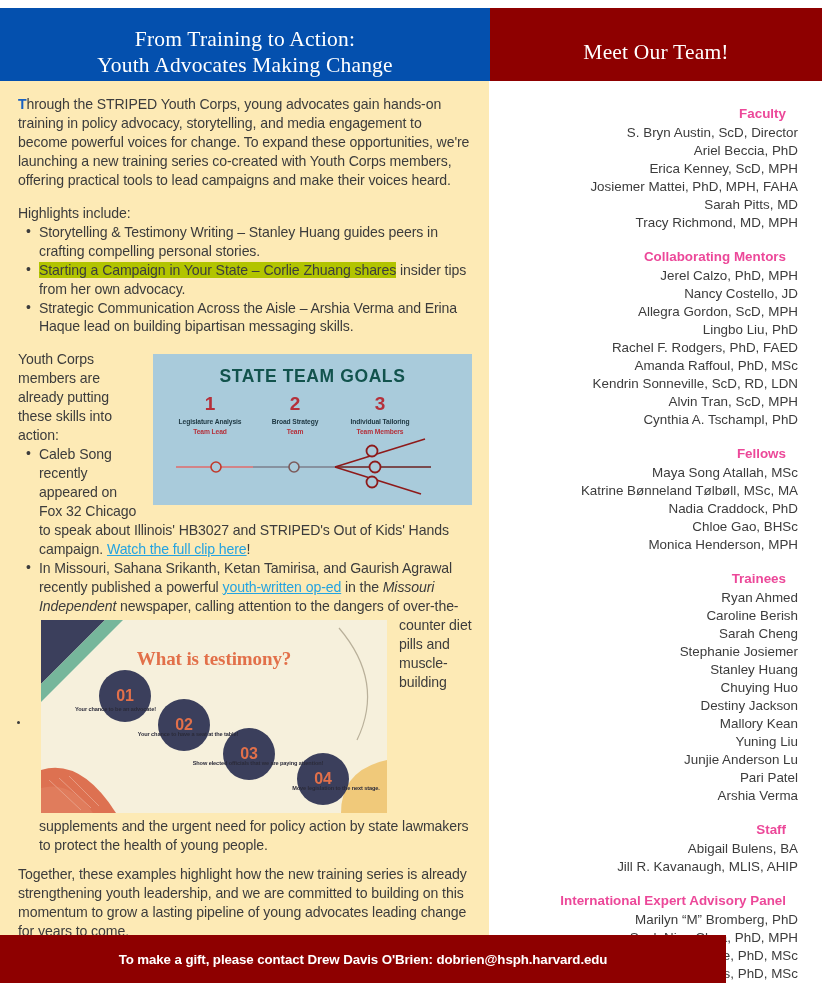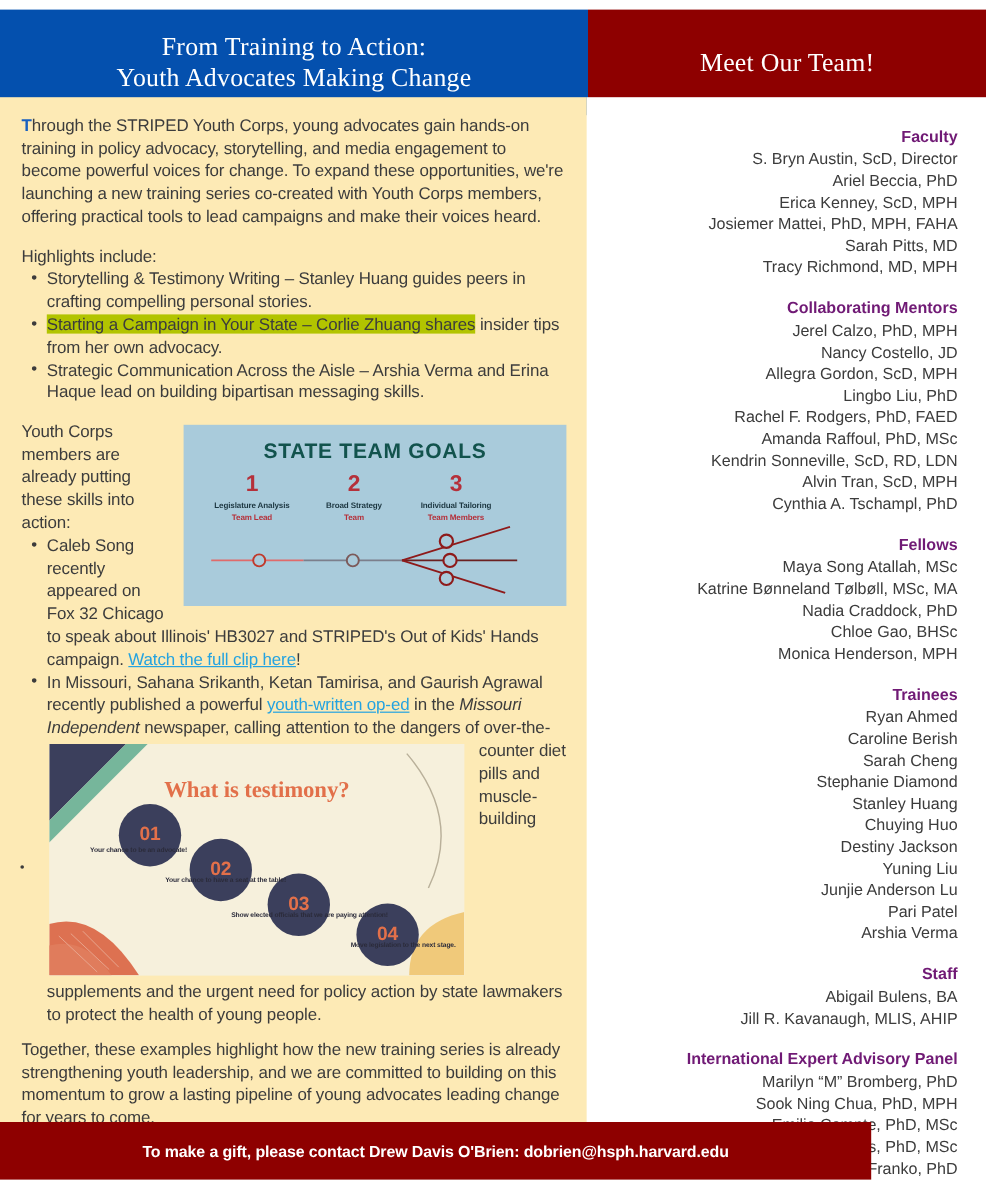--- a/index.html
+++ b/index.html
@@ -224,24 +224,24 @@
     top: 81px;
     left: 489px;
     width: 333px;
     height: 854px;
     background: #ffffff;
     box-sizing: border-box;
     padding: 24px 24px 0 10px;
     text-align: right;
   }
   .team-head {
-    color: #701a75;
+    color: #ec4899;
     font-size: 13.4px;
     font-weight: bold;
-    margin: 0 0 1px 0;
+    margin: 0 12px 1px 0;
     line-height: 1.33;
   }
   .team-name {
     color: #3c3c3c;
     font-size: 13.4px;
     line-height: 1.345;
     margin: 0;
   }
   .team-group { margin-bottom: 16px; }
   .team-group:last-child { margin-bottom: 0; }
@@ -388,24 +388,25 @@
       <p class="team-name">Nadia Craddock, PhD</p>
       <p class="team-name">Chloe Gao, BHSc</p>
       <p class="team-name">Monica Henderson, MPH</p>
     </div>
 
     <div class="team-group">
       <p class="team-head">Trainees</p>
       <p class="team-name">Ryan Ahmed</p>
       <p class="team-name">Caroline Berish</p>
       <p class="team-name">Sarah Cheng</p>
-      <p class="team-name">Stephanie Diamond</p>
+      <p class="team-name">Stephanie Josiemer</p>
       <p class="team-name">Stanley Huang</p>
       <p class="team-name">Chuying Huo</p>
       <p class="team-name">Destiny Jackson</p>
+      <p class="team-name">Mallory Kean</p>
       <p class="team-name">Yuning Liu</p>
       <p class="team-name">Junjie Anderson Lu</p>
       <p class="team-name">Pari Patel</p>
       <p class="team-name">Arshia Verma</p>
     </div>
 
     <div class="team-group">
       <p class="team-head">Staff</p>
       <p class="team-name">Abigail Bulens, BA</p>
       <p class="team-name">Jill R. Kavanaugh, MLIS, AHIP</p>

